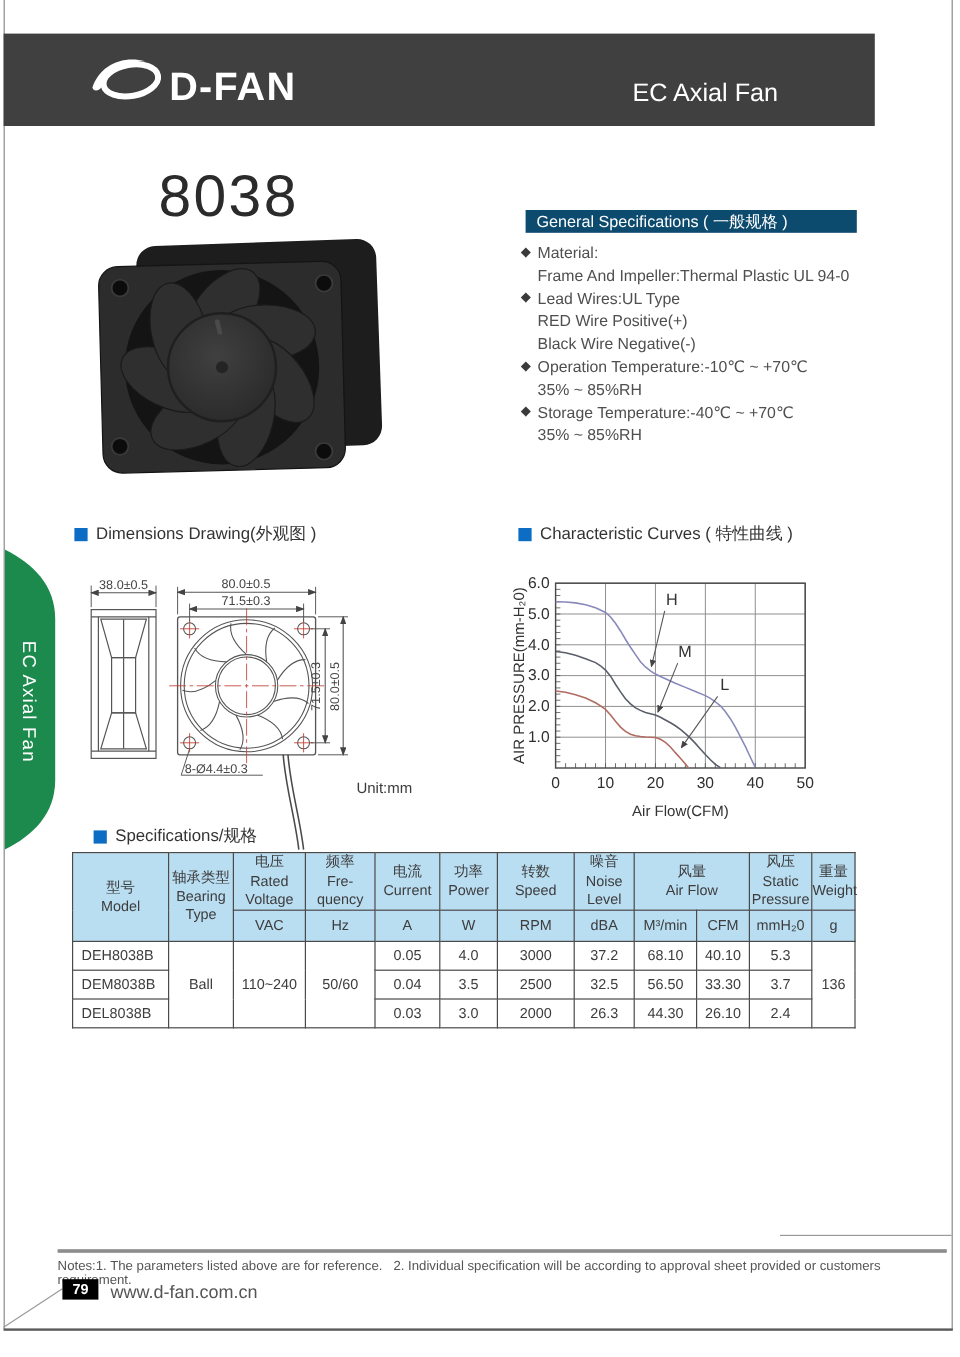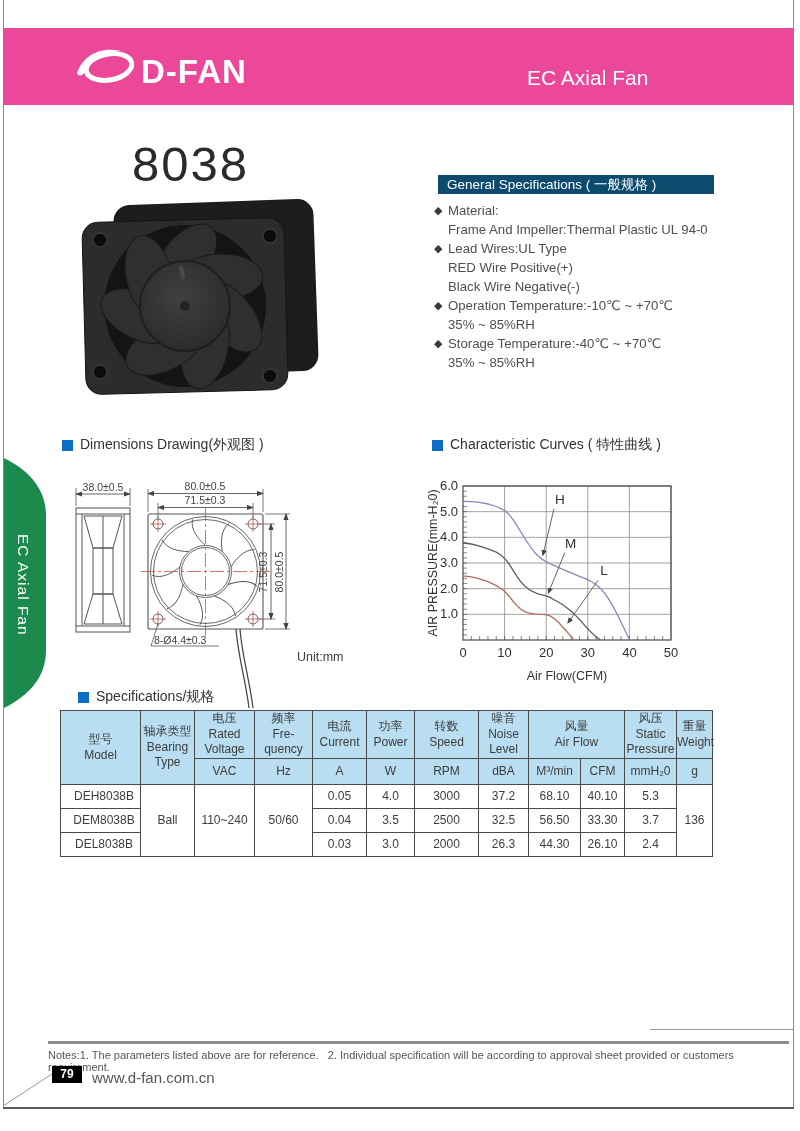--- a/index.html
+++ b/index.html
@@ -4,21 +4,21 @@
 <style>
   html,body{margin:0;padding:0;background:#ffffff;}
   body{width:800px;height:1131px;position:relative;font-family:"Liberation Sans","DejaVu Sans",sans-serif;overflow:hidden;}
   .abs{position:absolute;}
   
   .border-left{left:3px;top:0;width:1px;height:1108px;background:#8a8a8a;}
   .border-right{left:793px;top:0;width:1px;height:1108px;background:#8a8a8a;}
   .border-bottom{left:3px;top:1107px;width:791px;height:2px;background:#5a5a5a;}
   .inner-rule-right{left:650px;top:1029px;width:143px;height:1px;background:#9a9a9a;}
   
-  .header-bar{left:3px;top:28px;width:791px;height:77px;background:#ec4899;}
+  .header-bar{left:3px;top:28px;width:726px;height:77px;background:#404040;}
   .brand-name{left:138px;top:25px;font-size:33px;font-weight:bold;color:#fff;letter-spacing:1px;}
   .size-title{left:292px;top:19px;font-size:39px;font-weight:400;color:#fff;letter-spacing:1px;}
   .product-type{left:524px;top:38px;font-size:21px;font-weight:500;color:#fff;}
   
   .model-title{left:132px;top:136px;font-size:49px;color:#2b2b2b;letter-spacing:2px;}
   
   .gs-bar{left:438px;top:175px;width:267px;height:19px;background:#0c4a6e;color:#fff;
           font-size:13.5px;line-height:19px;padding-left:9px;}
   .gs-lines{left:434px;top:201px;width:352px;}
   .gs-line{height:19px;line-height:19px;font-size:13.2px;color:#4f4f4f;display:flex;}
@@ -31,21 +31,21 @@
             font-size:15.5px;letter-spacing:1px;}
   
   .spec-title{left:62px;top:688px;margin-left:16px;}
   table.spec{border-collapse:collapse;table-layout:fixed;}
   table.spec td{border:1px solid #4a4a4a;text-align:center;font-size:12px;color:#3d3d3d;
                 padding:0;line-height:1.3;vertical-align:middle;}
   table.spec tr.h1 td, table.spec tr.h2 td{background:#b9ddf1;}
   table.spec tr.h1 td{height:47px;}
   table.spec tr.h2 td{height:25px;}
   table.spec tr.dr td{height:23px;background:#fff;}
-  table.spec td.model-cell{text-align:center;padding-left:7px;}
+  table.spec td.model-cell{text-align:left;padding-left:7px;}
   .th-en{white-space:pre-line;}
   
   .foot-rule{left:48px;top:1041px;width:741px;height:3px;background:#8c8c8c;}
   .notes{left:48px;top:1049px;width:740px;font-size:11px;color:#555;white-space:pre-wrap;}
   .page-badge{left:52px;top:1066px;width:30px;height:17px;background:#000000;color:#fff;
               font-size:12px;font-weight:bold;text-align:center;line-height:17px;}
   .website{left:92px;top:1069px;font-size:15px;color:#555;}
   svg text{font-family:"Liberation Sans","DejaVu Sans",sans-serif;}
   .dimtxt{font-size:10.5px;fill:#444;}
   .unittxt{font-size:12.5px;fill:#3c3c3c;font-weight:500;}

